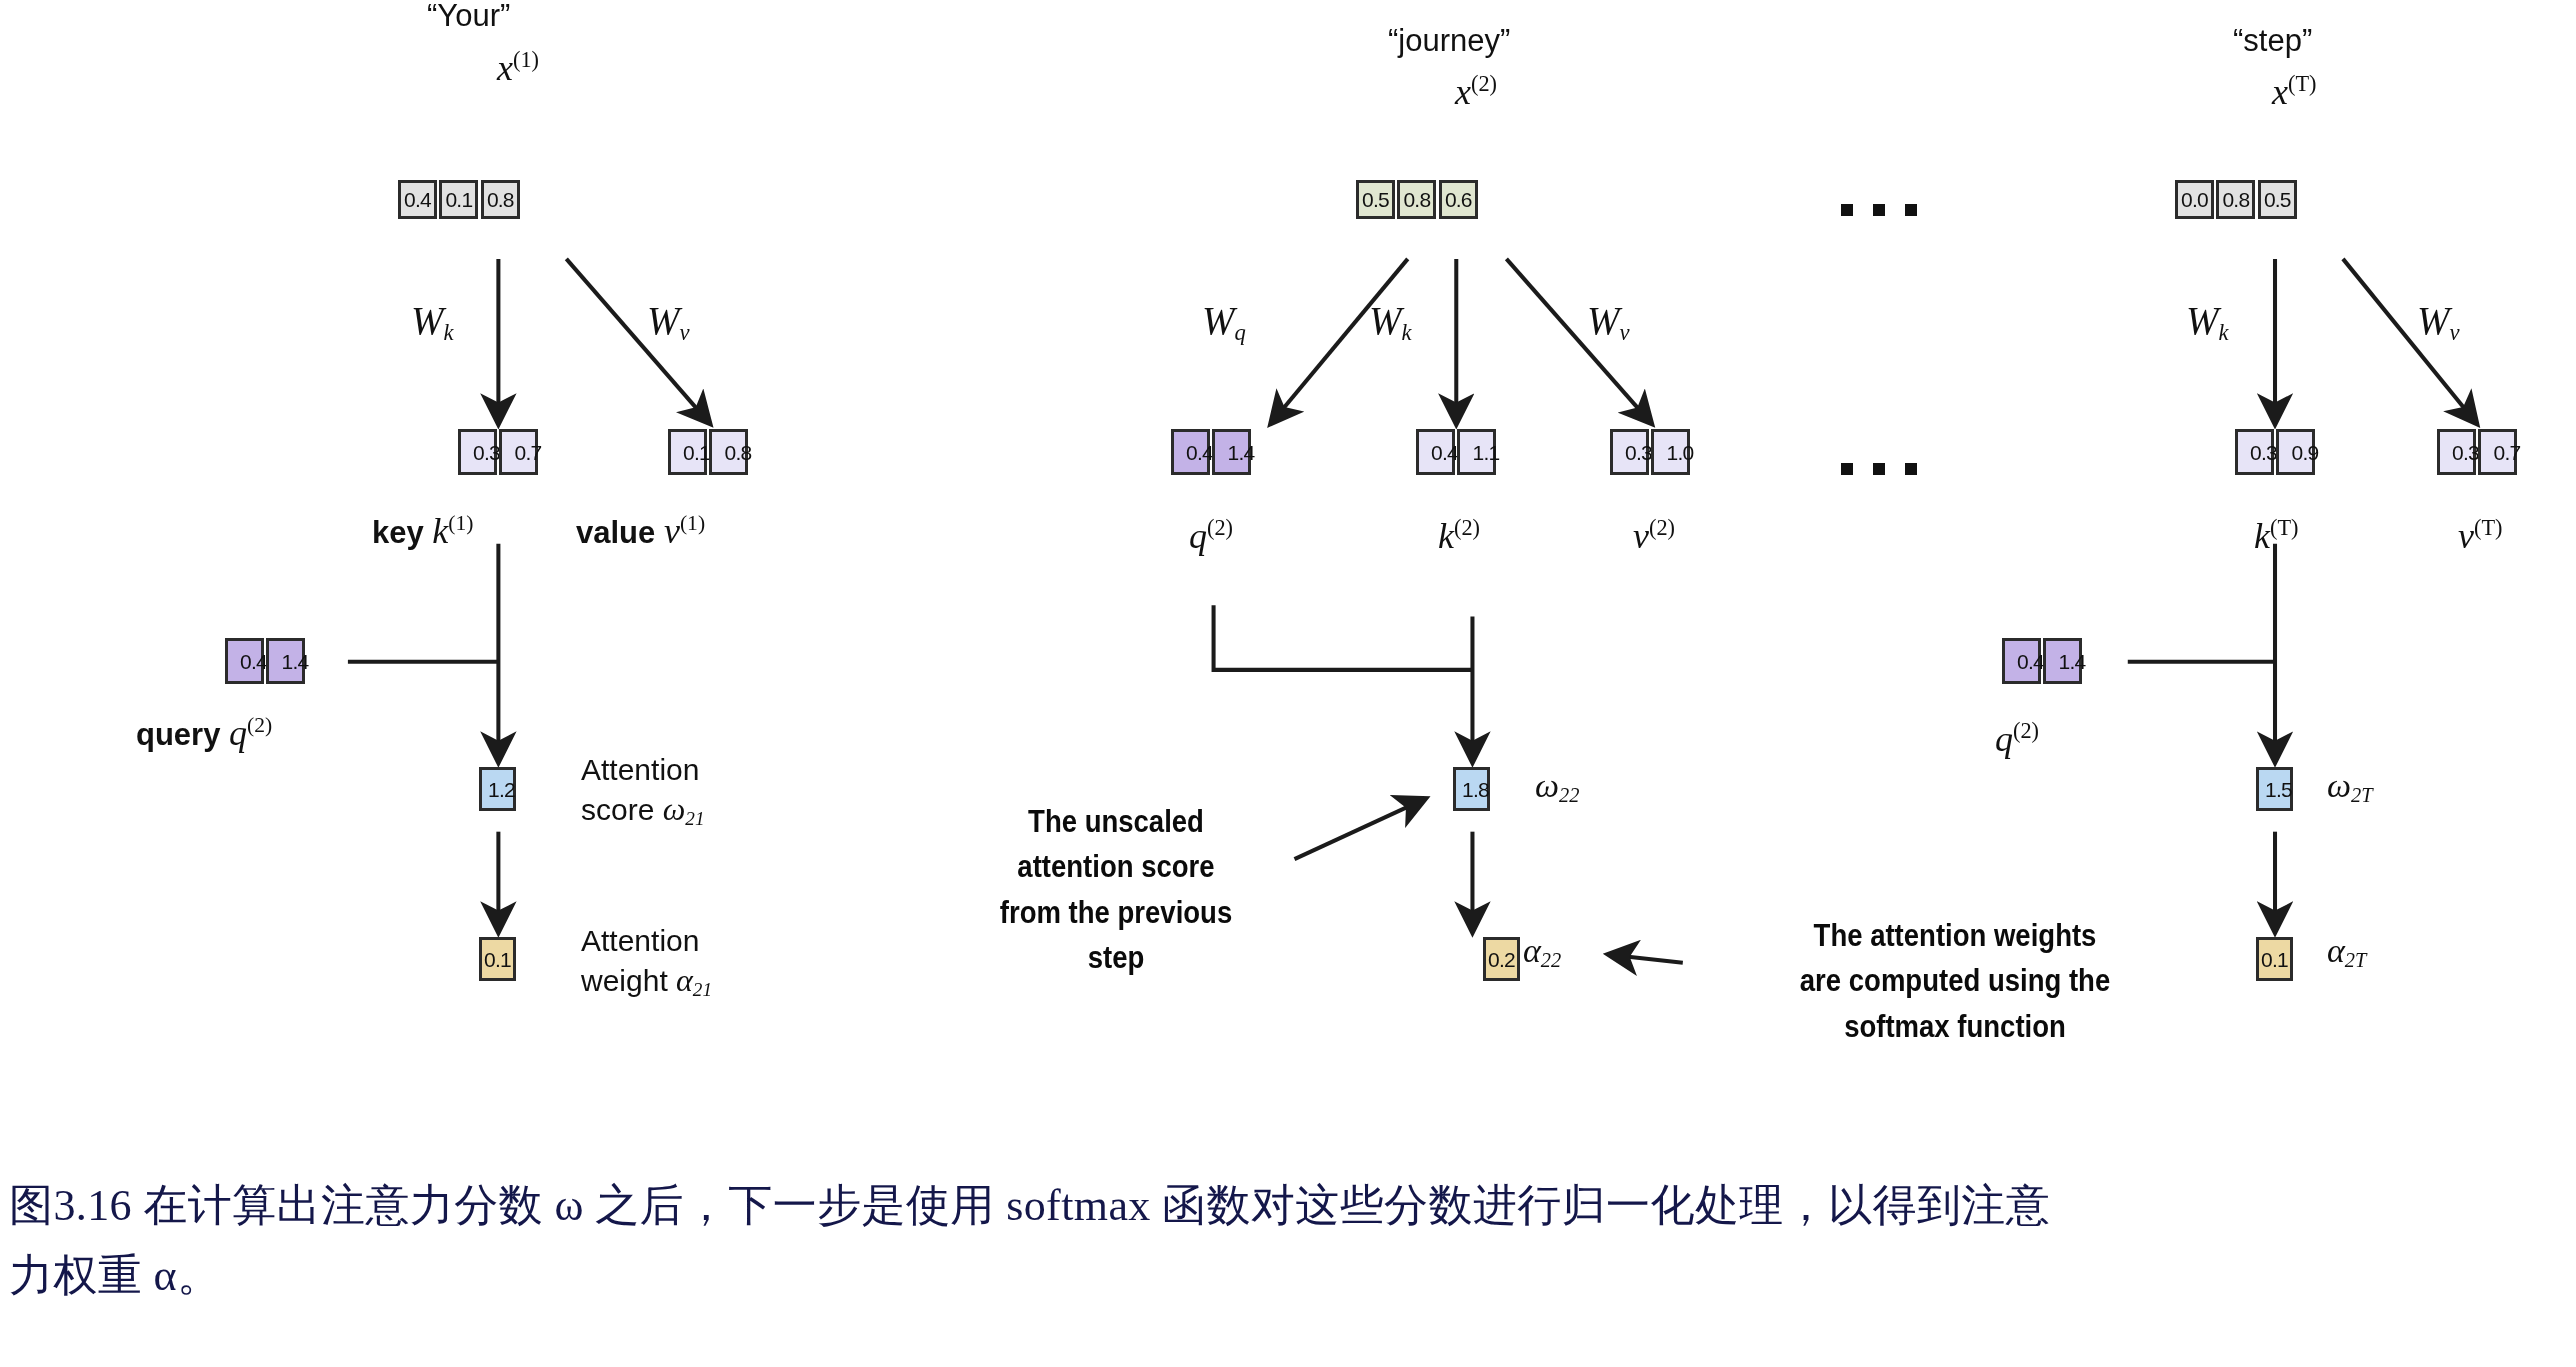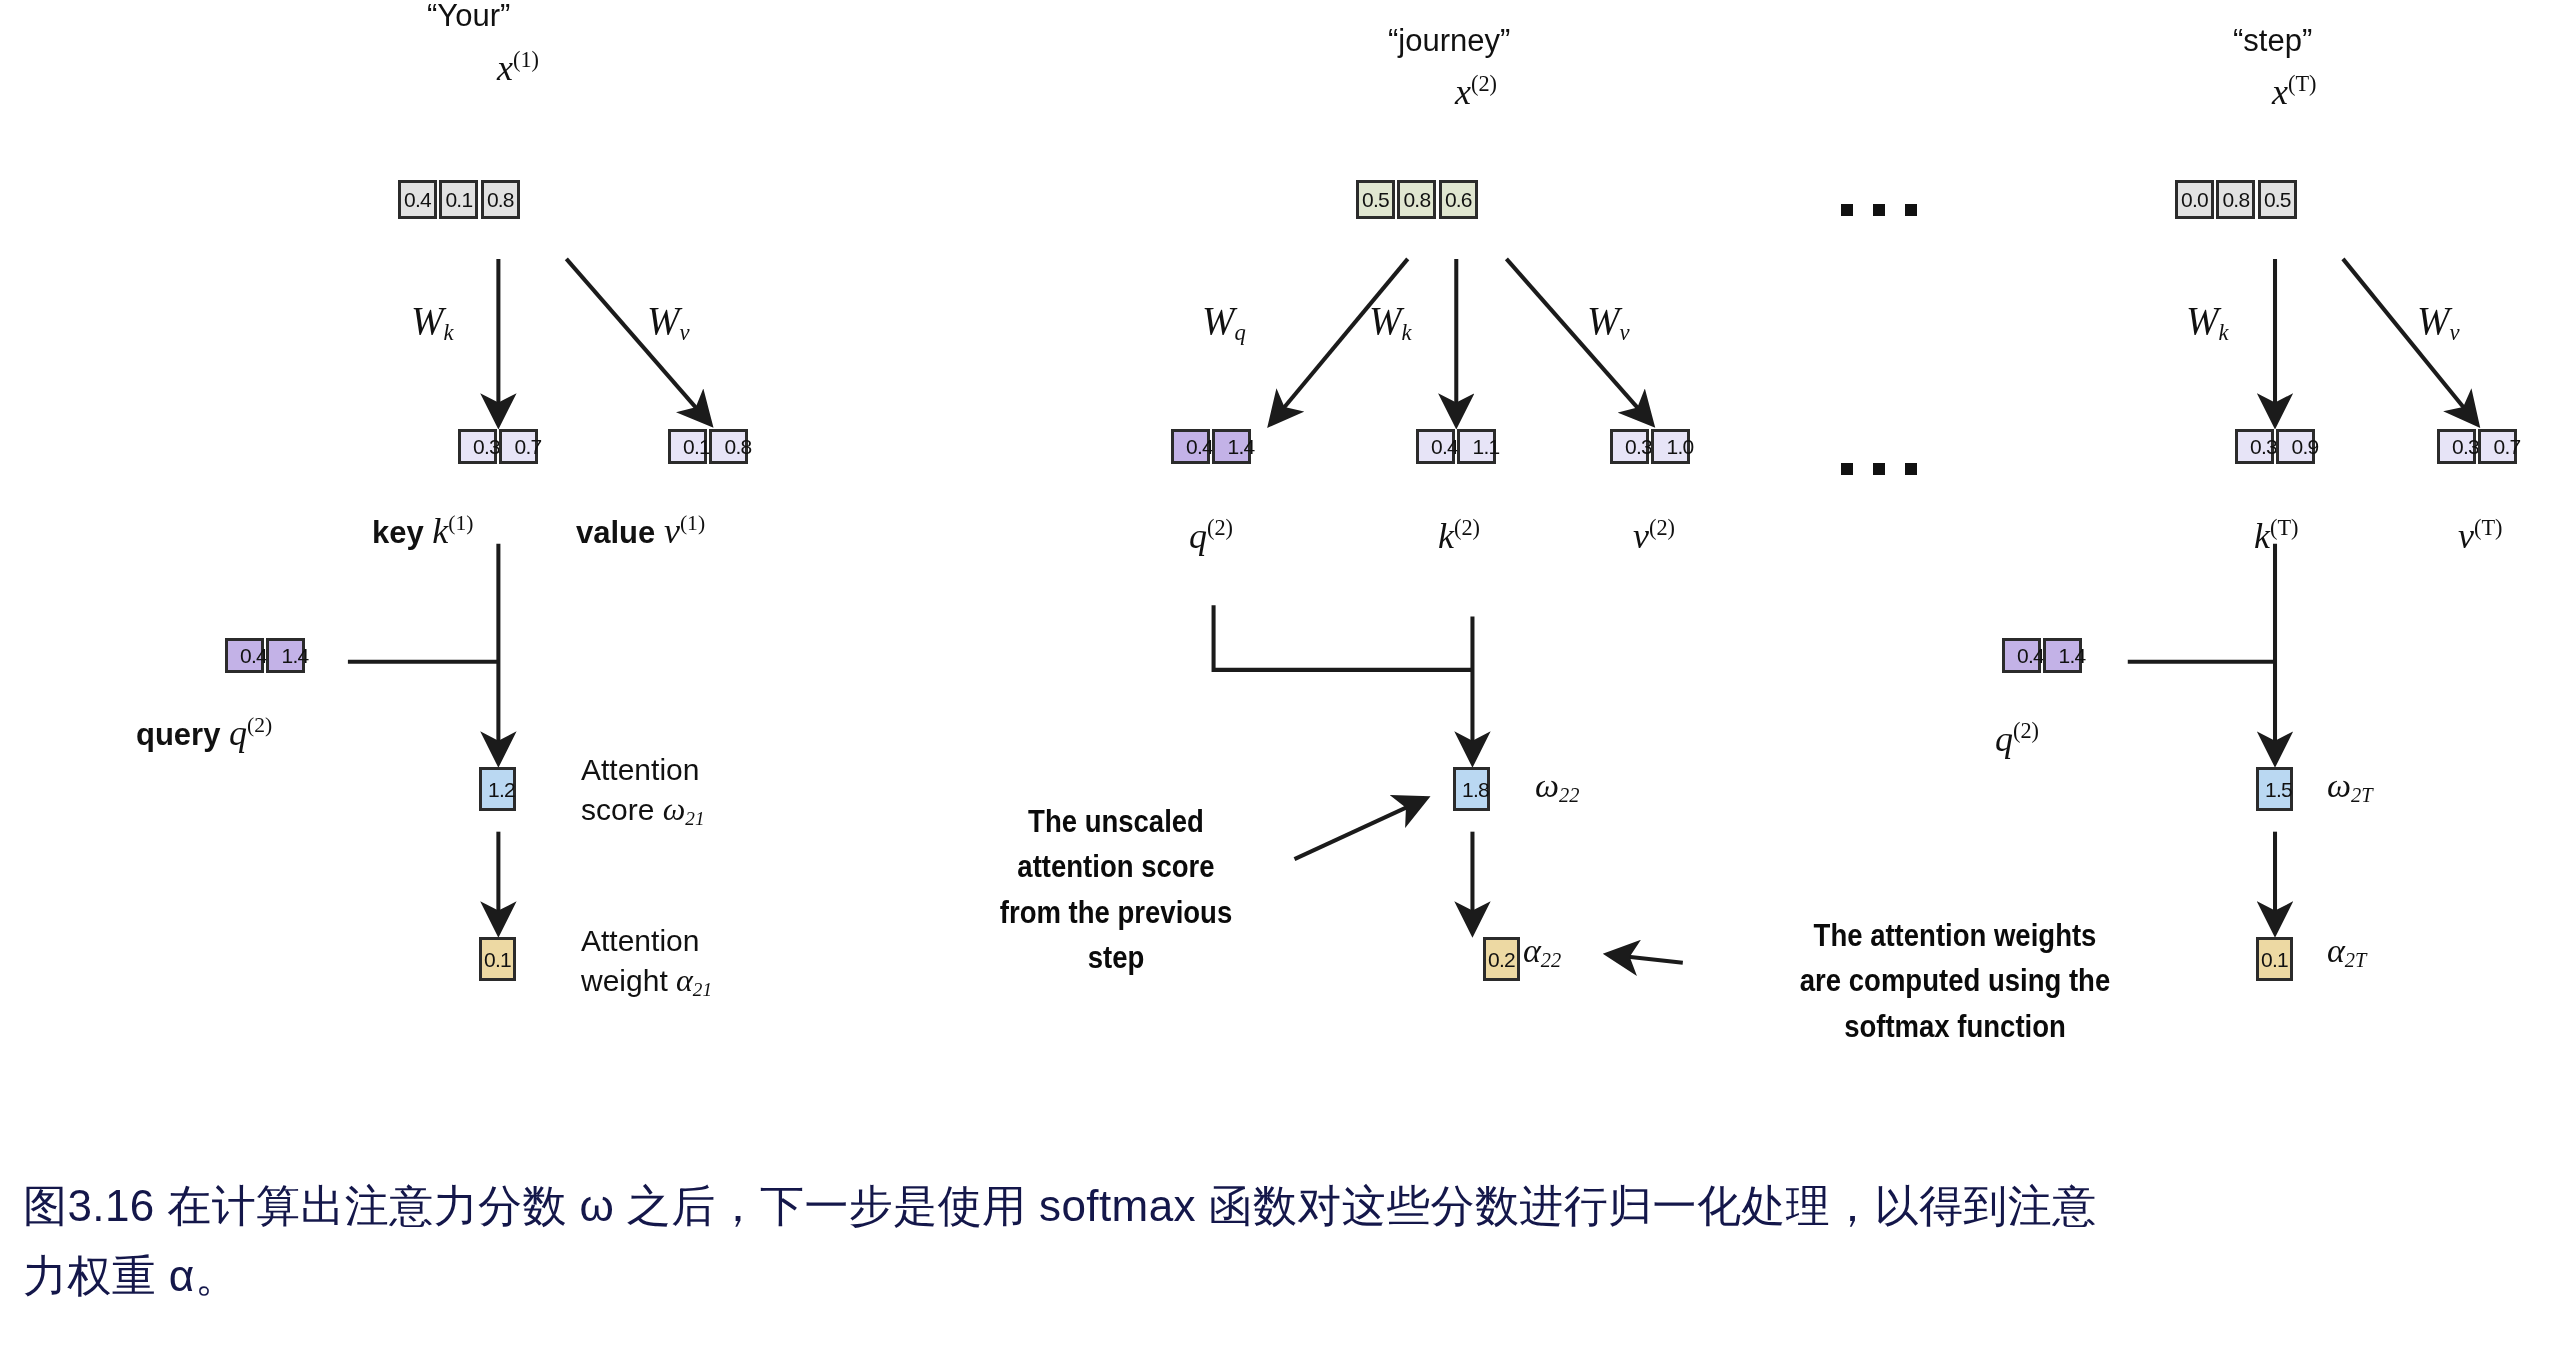--- a/index.html
+++ b/index.html
@@ -22,21 +22,21 @@
     font-size:21px;line-height:1;color:#111;
     letter-spacing:-0.8px;
   }
   .cell + .cell{margin-left:2.4px;}
   .c-gray{background:#e2e2e2;}
   .c-green{background:#e0e6d0;}
   .c-lilac{background:#e7e4f7;}
   .c-purple{background:#c3b2e7;}
   .c-blue{background:#bad8f2;padding-left:8px;}
   .c-tan{background:#edd9a3;}
-  .cell.tall{height:35px;padding-left:18px;}
+  .cell.tall{height:46px;padding-left:18px;}
 
   
   .cellrow.single .cell{width:37px;height:44px;}
 
   
   .word{
     position:absolute;font-size:31px;color:#111;
     font-family:"Liberation Sans",sans-serif;
     white-space:nowrap;
   }
@@ -92,23 +92,23 @@
     transform:scaleX(0.86);
   }
 
   .ellipsis{position:absolute;display:flex;gap:20px;}
   .ellipsis i{display:block;width:12px;height:12px;background:#111;}
 
   
   #caption{
     position:absolute;left:0;top:1171px;width:2576px;
     color:#14174a;
-    font-family:Liberation Sans, sans-serif;
+    font-family:Liberation Serif, serif;
     font-size:44px;line-height:1.58;
-    padding-left:23px;box-sizing:border-box;
+    padding-left:9px;box-sizing:border-box;
     letter-spacing:0.4px;
   }
 </style>
 </head>
 <body>
 
 <div id="diagram">
 
   <svg id="svg-layer" viewBox="0 0 3184 1440" xmlns="http://www.w3.org/2000/svg">
     <defs>

